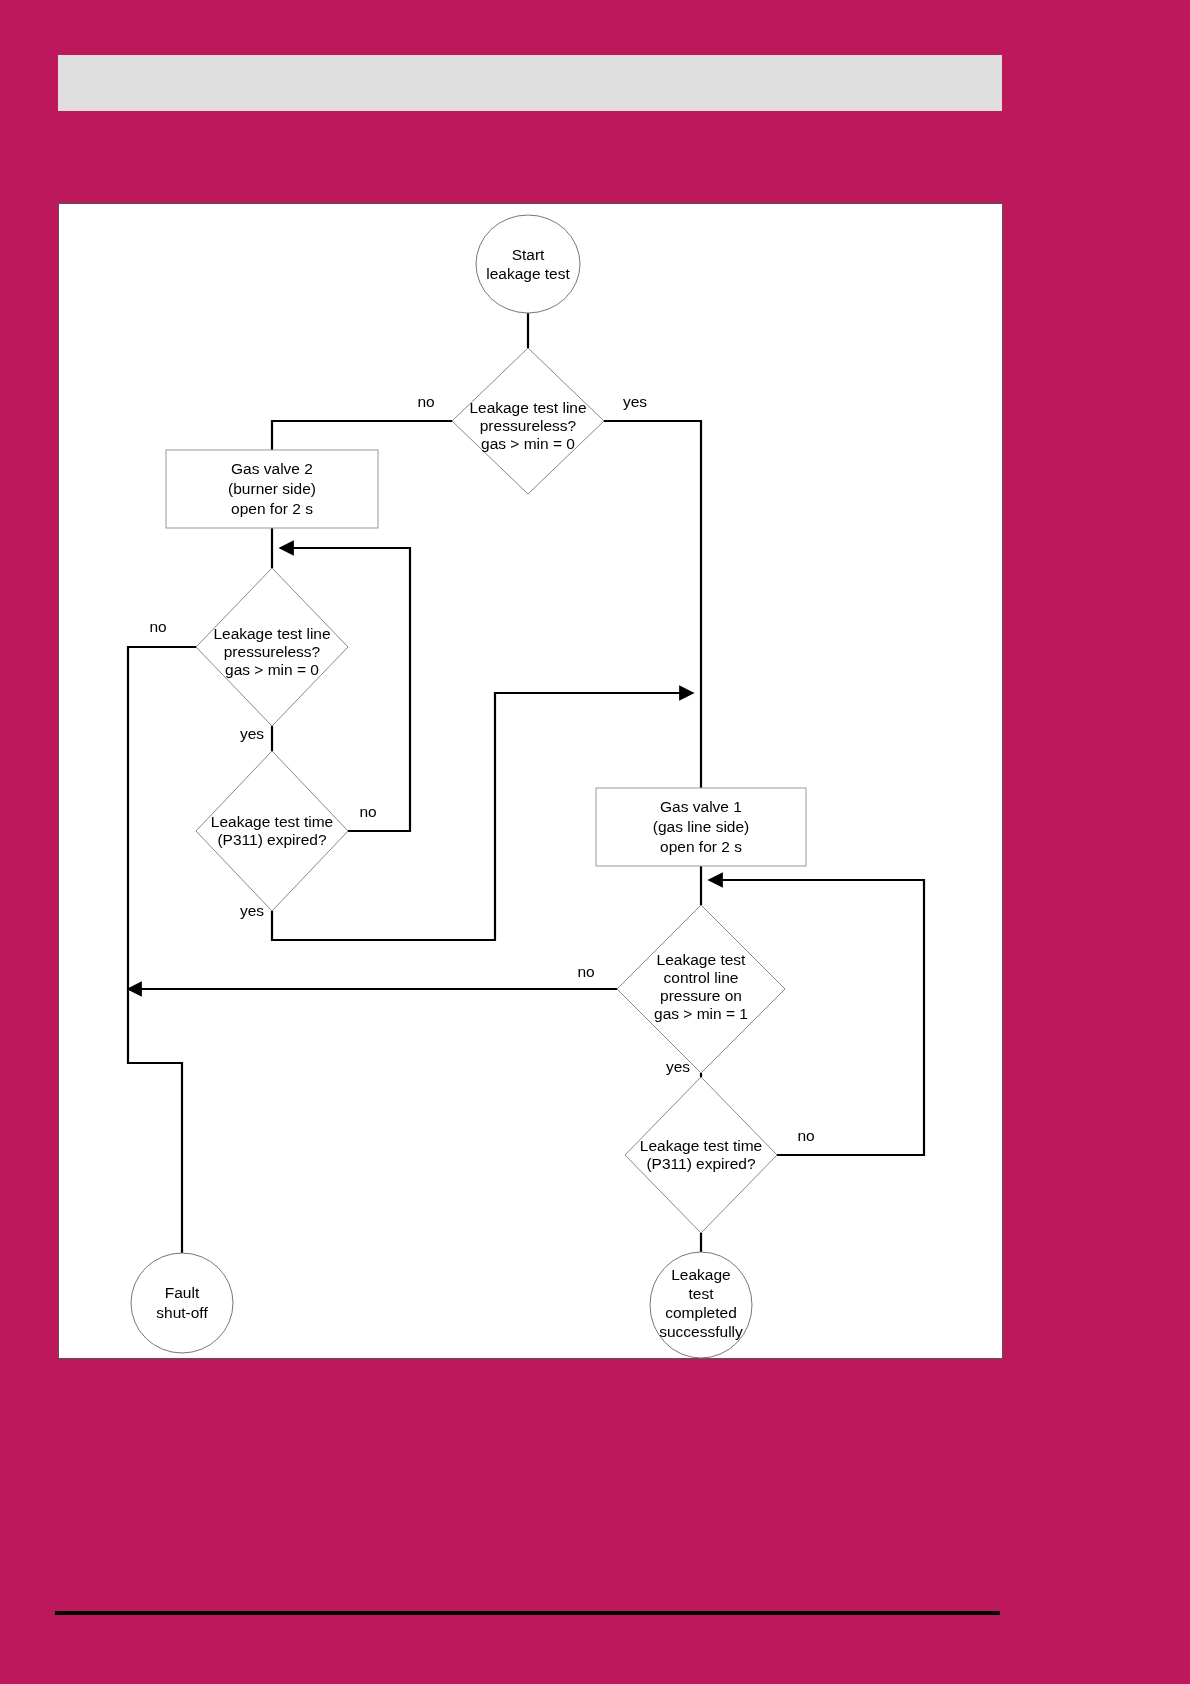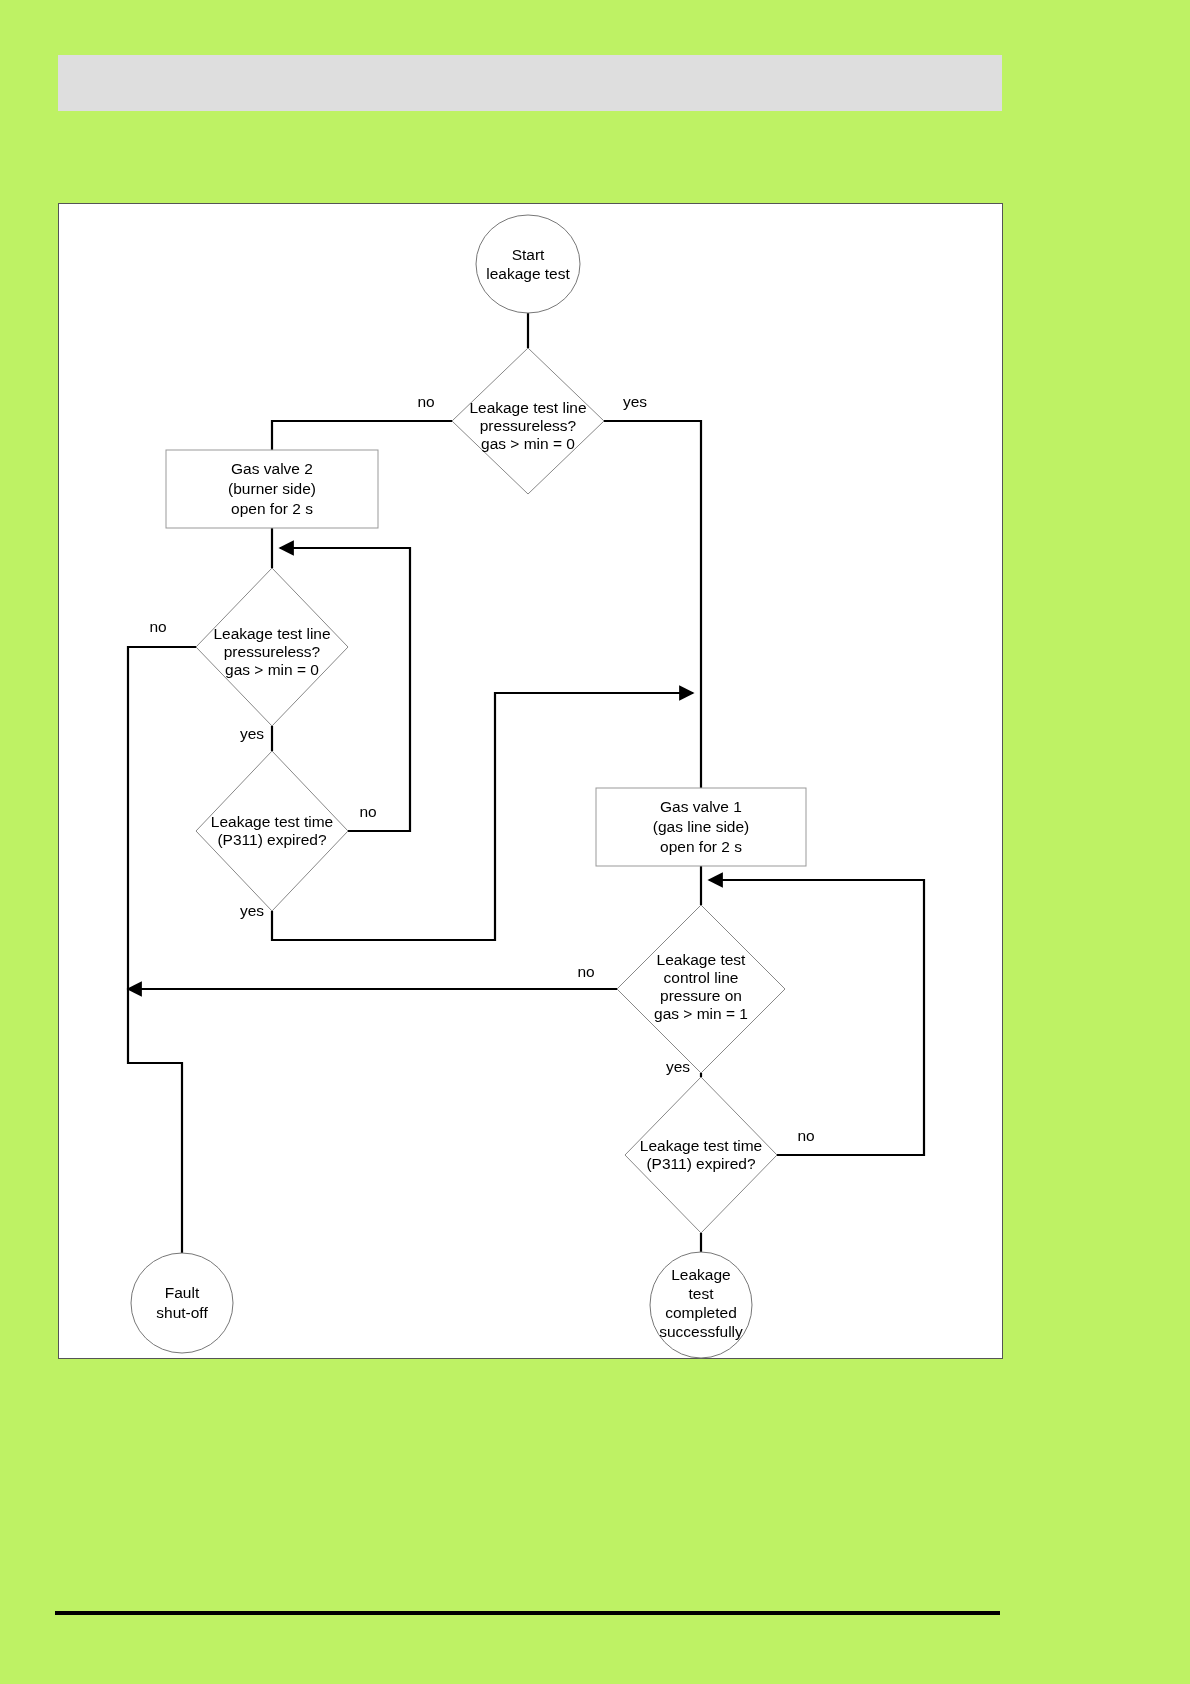--- a/index.html
+++ b/index.html
@@ -10,21 +10,21 @@
   body {
     width: 1190px;
     height: 1684px;
     position: relative;
     font-family: "Liberation Sans", sans-serif;
     overflow: hidden;
   }
   .page {
     position: absolute;
     inset: 0;
-    background: #bef264;
+    background: #be185d;
   }
   .header-bar {
     position: absolute;
     left: 58px;
     top: 55px;
     width: 944px;
     height: 56px;
     background: #dedede;
   }
   .footer-rule {

